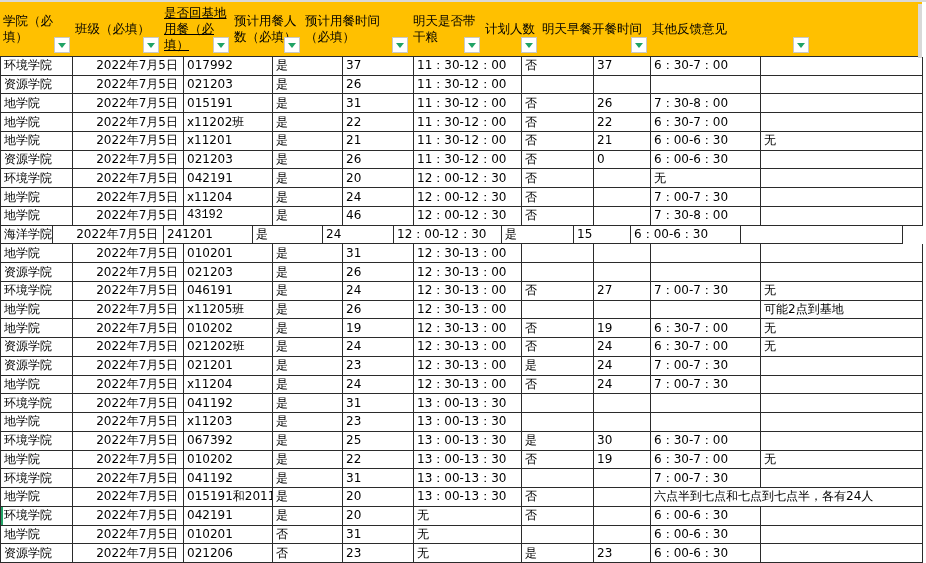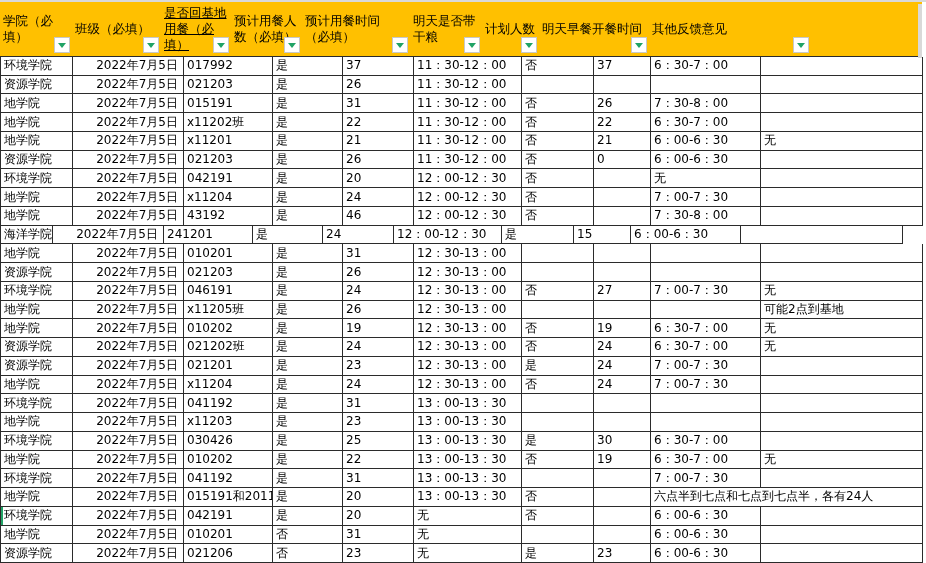--- a/index.html
+++ b/index.html
@@ -239,21 +239,21 @@
         <div class="cell" style="width: 71px;">24</div>
         <div class="cell" style="width: 108px;">12：00-12：30</div>
         <div class="cell" style="width: 72px;">否</div>
         <div class="cell" style="width: 57px;"></div>
         <div class="cell" style="width: 110px;">7：00-7：30</div>
         <div class="cell" style="width: 162px;"></div>
       </div>
       <div class="row">
         <div class="cell" style="width: 72px;">地学院</div>
         <div class="cell right" style="width: 111px;">2022年7月5日</div>
-        <div class="cell" style="width: 89px;">43192</div>
+        <div class="cell" style="width: 89px; font-family: Liberation Mono, monospace;">43192</div>
         <div class="cell" style="width: 70px;">是</div>
         <div class="cell" style="width: 71px;">46</div>
         <div class="cell" style="width: 108px;">12：00-12：30</div>
         <div class="cell" style="width: 72px;">否</div>
         <div class="cell" style="width: 57px;"></div>
         <div class="cell" style="width: 110px;">7：30-8：00</div>
         <div class="cell" style="width: 162px;"></div>
       </div>
       <div class="row">
         <div class="cell" style="width: 52px;">海洋学院</div>
@@ -383,21 +383,21 @@
         <div class="cell" style="width: 71px;">23</div>
         <div class="cell" style="width: 108px;">13：00-13：30</div>
         <div class="cell" style="width: 72px;"></div>
         <div class="cell" style="width: 57px;"></div>
         <div class="cell" style="width: 110px;"></div>
         <div class="cell" style="width: 162px;"></div>
       </div>
       <div class="row">
         <div class="cell" style="width: 72px;">环境学院</div>
         <div class="cell right" style="width: 111px;">2022年7月5日</div>
-        <div class="cell" style="width: 89px;">030426</div>
+        <div class="cell" style="width: 89px;">067392</div>
         <div class="cell" style="width: 70px;">是</div>
         <div class="cell" style="width: 71px;">25</div>
         <div class="cell" style="width: 108px;">13：00-13：30</div>
         <div class="cell" style="width: 72px;">是</div>
         <div class="cell" style="width: 57px;">30</div>
         <div class="cell" style="width: 110px;">6：30-7：00</div>
         <div class="cell" style="width: 162px;"></div>
       </div>
       <div class="row">
         <div class="cell" style="width: 72px;">地学院</div>

